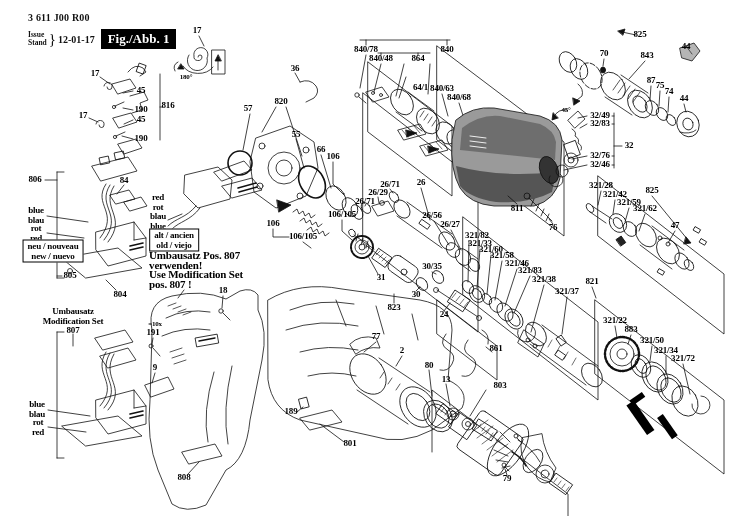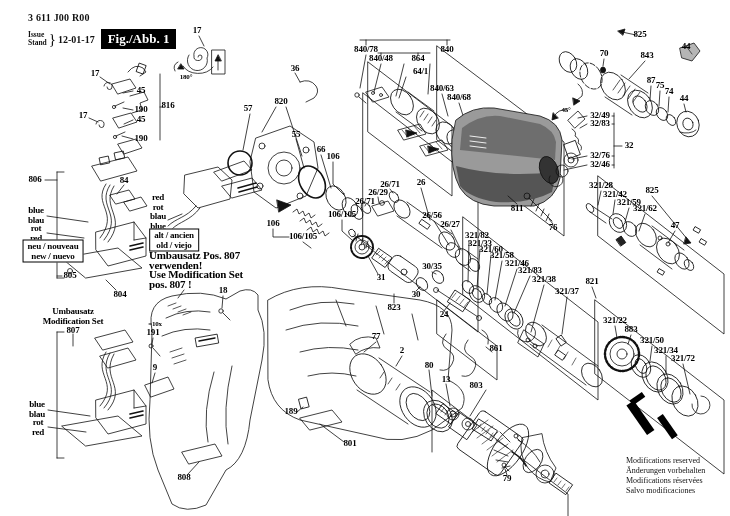--- a/index.html
+++ b/index.html
@@ -572,26 +572,20 @@
       <div>Issue</div>
       <div>Stand</div>
     </div>
     <div id="brace">}</div>
     <div id="issuedate">12-01-17</div>
     <div id="figbox">Fig./Abb. 1</div>
   </div>
 </div>
 
 
-<div id="footer">
-  <div>Modifications reserved</div>
-  <div>Änderungen vorbehalten</div>
-  <div>Modifications réservées</div>
-  <div>Salvo modificaciones</div>
-</div>
 
 <div id="labels">
       <span class="pl" style="left: 197px; top: 31px;">17</span>
       <span class="pl sm" style="left: 186px; top: 77px;">180°</span>
       <span class="pl" style="left: 95px; top: 74px;">17</span>
       <span class="pl" style="left: 141px; top: 91px;">45</span>
       <span class="pl" style="left: 168px; top: 106px;">816</span>
       <span class="pl" style="left: 141px; top: 110px;">190</span>
       <span class="pl" style="left: 83px; top: 116px;">17</span>
       <span class="pl" style="left: 141px; top: 120px;">45</span>
@@ -655,21 +649,21 @@
       <span class="pl" style="left: 502px; top: 256px;">321/58</span>
       <span class="pl" style="left: 517px; top: 264px;">321/46</span>
       <span class="pl" style="left: 530px; top: 271px;">321/83</span>
       <span class="pl" style="left: 544px; top: 280px;">321/38</span>
       <span class="pl" style="left: 567px; top: 292px;">321/37</span>
       <span class="pl" style="left: 592px; top: 282px;">821</span>
       <span class="pl" style="left: 366px; top: 50px;">840/78</span>
       <span class="pl" style="left: 381px; top: 59px;">840/48</span>
       <span class="pl" style="left: 418px; top: 59px;">864</span>
       <span class="pl" style="left: 447px; top: 50px;">840</span>
-      <span class="pl" style="left: 406px; top: 72px; padding-left: 29px;">64/1</span>
+      <span class="pl" style="left: 406px; top: 88px; padding-left: 29px;">64/1</span>
       <span class="pl" style="left: 442px; top: 89px;">840/63</span>
       <span class="pl" style="left: 459px; top: 98px;">840/68</span>
       <span class="pl" style="left: 640px; top: 35px;">825</span>
       <span class="pl" style="left: 604px; top: 54px;">70</span>
       <span class="pl" style="left: 647px; top: 56px;">843</span>
       <span class="pl" style="left: 686px; top: 47px;">44</span>
       <span class="pl" style="left: 651px; top: 81px;">87</span>
       <span class="pl" style="left: 660px; top: 86px;">75</span>
       <span class="pl" style="left: 669px; top: 92px;">74</span>
       <span class="pl" style="left: 684px; top: 99px;">44</span>
@@ -688,20 +682,20 @@
       <span class="pl" style="left: 615px; top: 321px;">321/22</span>
       <span class="pl" style="left: 631px; top: 330px;">883</span>
       <span class="pl" style="left: 652px; top: 341px;">321/50</span>
       <span class="pl" style="left: 666px; top: 351px;">321/34</span>
       <span class="pl" style="left: 683px; top: 359px;">321/72</span>
       <span class="pl" style="left: 496px; top: 349px;">861</span>
       <span class="pl" style="left: 376px; top: 337px;">77</span>
       <span class="pl" style="left: 402px; top: 351px;">2</span>
       <span class="pl" style="left: 429px; top: 366px;">80</span>
       <span class="pl" style="left: 446px; top: 380px;">13</span>
-      <span class="pl" style="left: 476px; top: 386px;">803</span>
+      <span class="pl" style="left: 500px; top: 386px;">803</span>
       <span class="pl" style="left: 507px; top: 479px;">79</span>
       <span class="pl" style="left: 291px; top: 412px;">189</span>
       <span class="pl" style="left: 350px; top: 444px;">801</span>
       <span class="pl" style="left: 184px; top: 478px;">808</span>
     </div>
 
 </div>
 
 </body></html>

